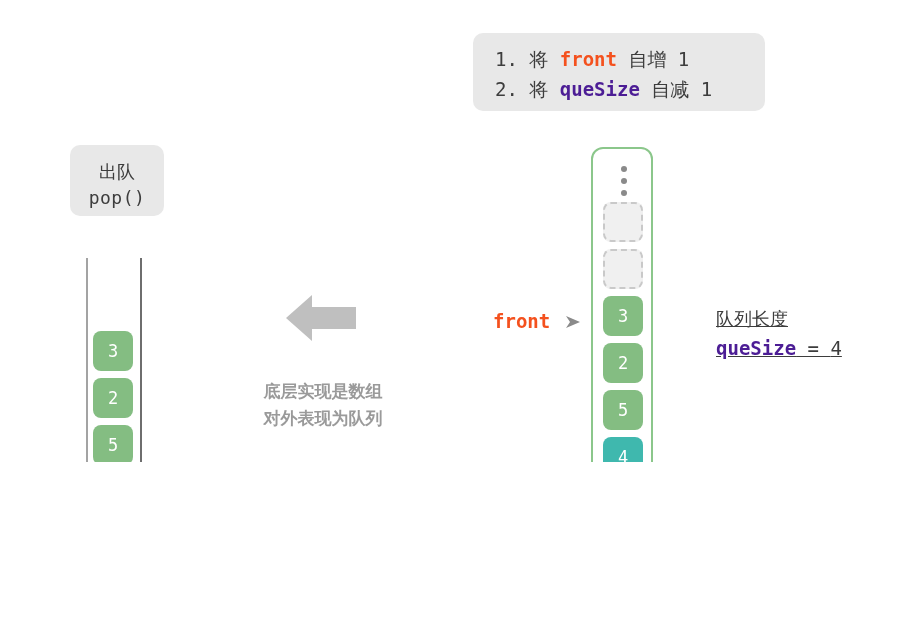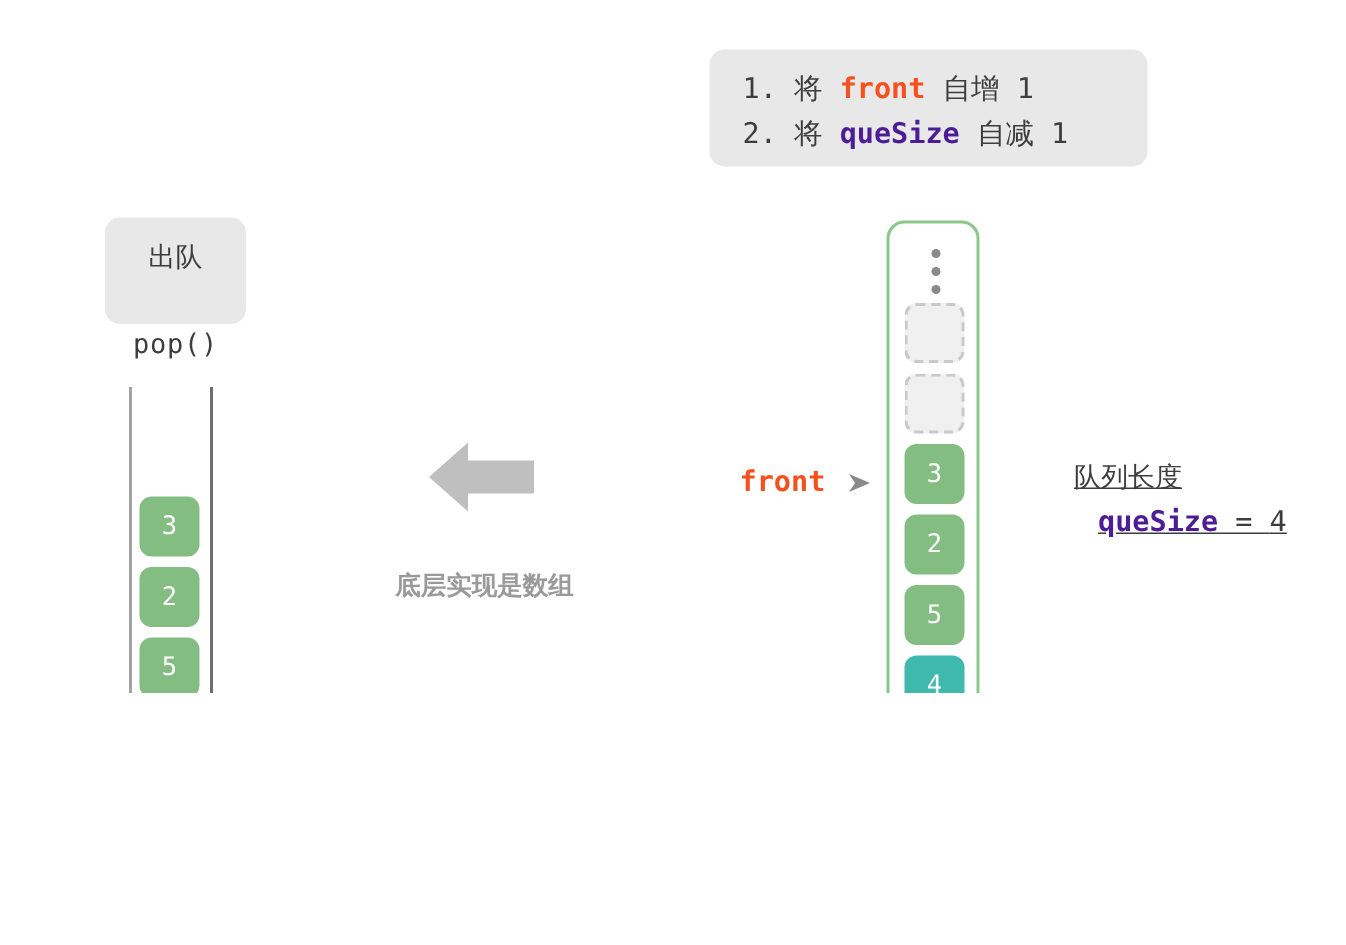--- a/index.html
+++ b/index.html
@@ -56,21 +56,20 @@
     font-size: 18px;
     line-height: 26px;
     color: #3d3d3d;
   }
   #pop-label-box .cn {
     font-family: "DejaVu Sans", "Liberation Sans", sans-serif;
   }
   #pop-label-box .mono {
     font-family: "DejaVu Sans Mono", "Liberation Mono", monospace;
     letter-spacing: 0.5px;
-    margin-top: 32px;
   }
 
   
   #left-queue { left: 0; top: 0; }
   .rail {
     position: absolute;
     width: 2px;
     background: #a3a3a3;
   }
   #rail-left  { left: 86px;  top: 258px; height: 274px; }
@@ -177,21 +176,20 @@
     display: block;
     font-family: "DejaVu Sans", "Liberation Sans", sans-serif;
     font-size: 18px;
     line-height: 28px;
   }
   #quesize-note .code {
     display: block;
     font-family: "DejaVu Sans Mono", "Liberation Mono", monospace;
     font-size: 19px;
     line-height: 30px;
-    margin-left: 16px;
   }
 </style>
 </head>
 <body>
 
 <div id="stage">
 
   <div class="abs note-box" id="instruction-box">
     <span class="ln"><span>1. 将 </span><span class="kw-front">front</span><span> 自增 1</span></span>
     <span class="ln"><span>2. 将 </span><span class="kw-quesize">queSize</span><span> 自减 1</span></span>
@@ -219,20 +217,21 @@
       <span>4</span>
     </div>
   </div>
 
   <svg class="abs" id="center-arrow" viewBox="0 0 70 46">
     <polygon points="0,23 26,0 26,12 70,12 70,34 26,34 26,46" fill="#bfbfbf"></polygon>
   </svg>
 
   <div class="abs" id="center-caption">
     <span>底层实现是数组</span>
+    <span>对外表现为队列</span>
   </div>
 
   <div class="abs" id="front-label">front</div>
   <svg class="abs" id="front-marker" viewBox="0 0 14 12">
     <polygon points="0,0 14,6 0,12 4,6" fill="#8a8a8a"></polygon>
   </svg>
 
   <div class="abs" id="array-container">
 
     <div class="vdots" id="dots-top">

